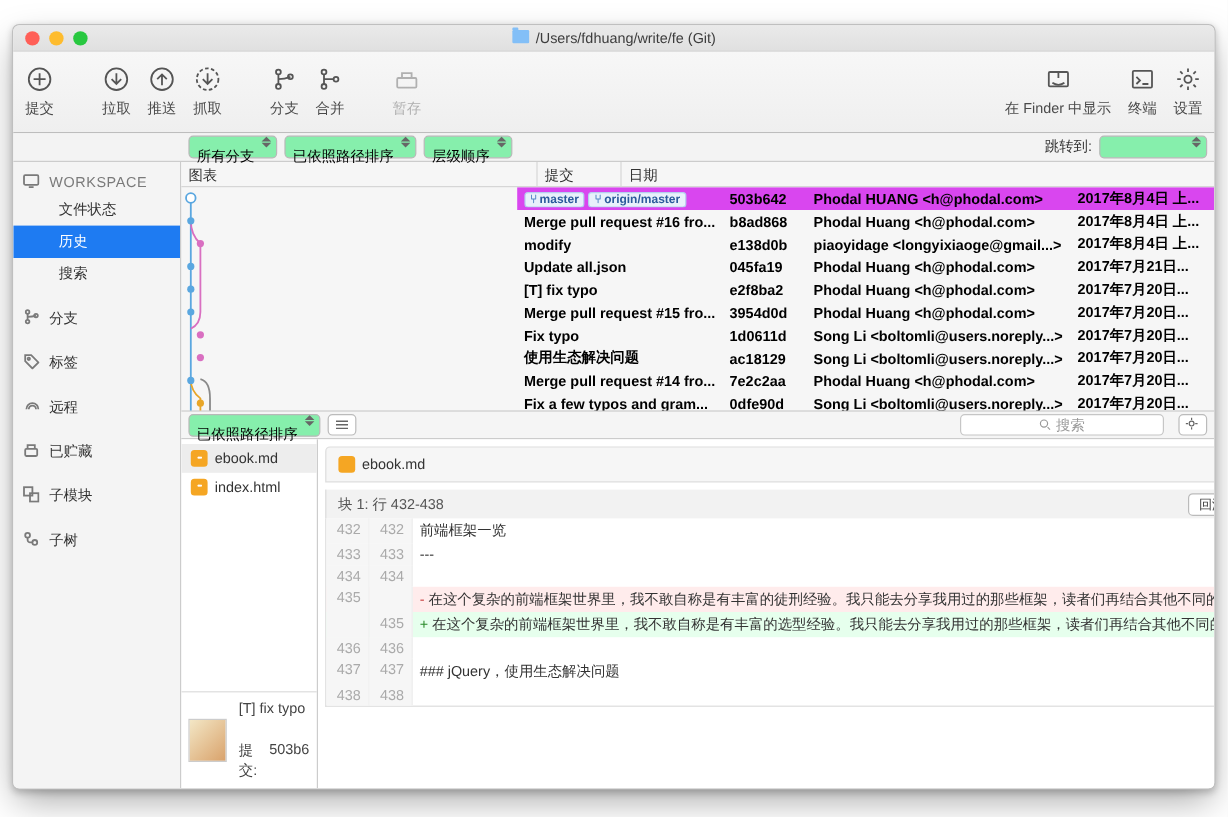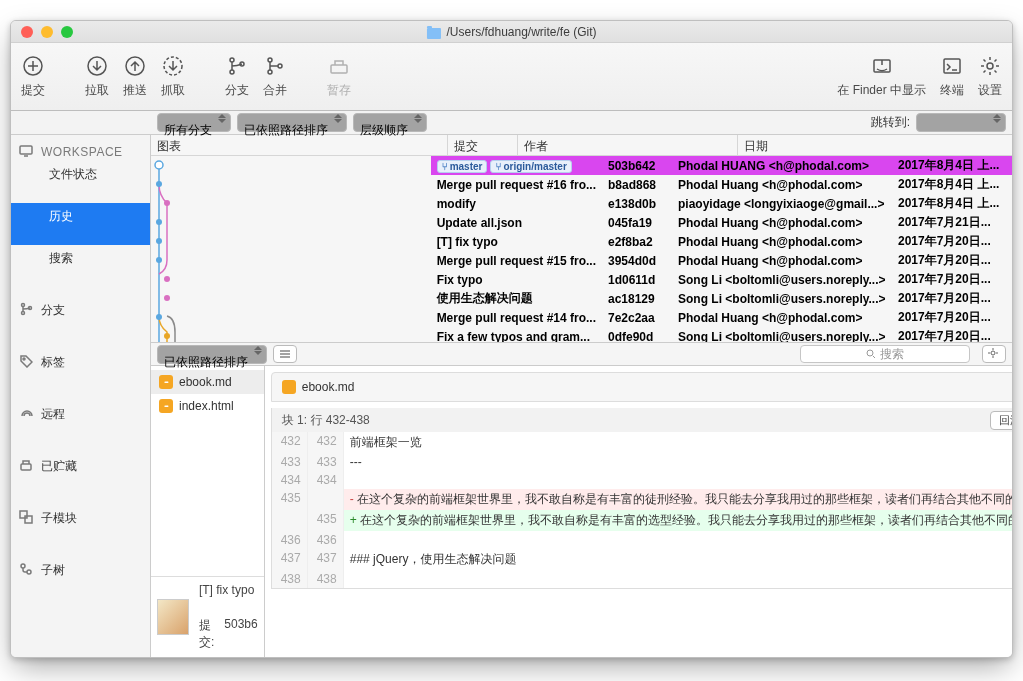--- a/index.html
+++ b/index.html
@@ -4,50 +4,50 @@
 <style>
 * { margin: 0; padding: 0; box-sizing: border-box; font-family: -apple-system, "Helvetica Neue", Arial, sans-serif; font-size: 12px; }
 body { background: #fff; width: 1023px; height: 681px; overflow: hidden; position: relative; }
 .window { width: 1003px; height: 638px; margin: 20px auto 0; background: #f6f6f6; border: 1px solid #bfbfbf; border-radius: 6px; box-shadow: 0 12px 30px -4px rgba(0,0,0,.35), 0 2px 6px rgba(0,0,0,.2); overflow: hidden; display: flex; flex-direction: column; }
 
 
 .titlebar { height: 22px; background: linear-gradient(#eaeaea,#e0e0e0); display: flex; align-items: center; position: relative; border-bottom: 1px solid #d0d0d0; }
 .traffic { display: flex; gap: 8px; margin-left: 10px; }
 .light { width: 12px; height: 12px; border-radius: 50%; }
 .red { background: #ff5f57; } .yellow { background: #febc2e; } .green { background: #28c840; }
-.title { position: absolute; left: 50%; transform: translateX(-50%); color: #3c3c3c; display: flex; align-items: flex-end; gap: 6px; }
+.title { position: absolute; left: 50%; transform: translateX(-50%); color: #3c3c3c; display: flex; align-items: flex-start; gap: 6px; }
 .folder { width: 14px; height: 11px; background: #83bff7; border-radius: 1px; position: relative; display: inline-block; }
 .folder::before { content:""; position:absolute; top:-2px; left:0; width:5px; height:2px; background:#83bff7; border-radius:1px 1px 0 0; }
 
 
 .toolbar { height: 68px; background: linear-gradient(#f7f7f7,#efefef); border-bottom: 1px solid #bdbdbd; display: flex; align-items: center; padding: 0 10px; }
 .tb-group { display: flex; gap: 14px; }
 .tb-item { display: flex; flex-direction: column; align-items: center; gap: 4px; color: #4a4a4a; cursor: pointer; }
 .tb-icon { width: 24px; height: 24px; display: flex; align-items: center; justify-content: center; }
 .tb-icon svg { stroke: #555; fill: none; stroke-width: 1.5; }
 .tb-item.dis .tb-icon svg { stroke: #b0b0b0; }
 .tb-item.dis { color: #b0b0b0; }
 .tb-sep { width: 40px; }
 .tb-right { margin-left: auto; display: flex; gap: 14px; }
 
 
 .filterbar { height: 24px; background: #f3f3f3; border-bottom: 1px solid #ccc; display: flex; align-items: center; padding: 0 6px; gap: 6px; }
 .filterbar .left { display: flex; gap: 6px; }
-.mac-select { height: 19px; background: #a3a3a3; border: 1px solid #b8b8b8; border-radius: 4px; padding: 16px 18px 0 6px; font-size: 11px; position: relative; display:flex; align-items:center; }
+.mac-select { height: 19px; background: #86efac; border: 1px solid #b8b8b8; border-radius: 4px; padding: 16px 18px 0 6px; font-size: 11px; position: relative; display:flex; align-items:center; }
 .mac-select::after { content:""; position:absolute; right:4px; top:5px; width:0; height:0; border-left:4px solid transparent; border-right:4px solid transparent; border-top:4px solid #666; }
 .mac-select::before { content:""; position:absolute; right:4px; top:0px; width:0; height:0; border-left:4px solid transparent; border-right:4px solid transparent; border-bottom:4px solid #666; }
 .filterbar .right { margin-left: auto; display: flex; align-items: center; gap: 6px; font-size: 11px; color: #333; }
 .jump-select { width: 90px; }
 
 
 .body { flex: 1; display: flex; overflow: hidden; justify-content: center; }
 .sidebar { width: 140px; background: #f4f4f4; border-right: 1px solid #ccc; padding-top: 4px; }
 .sb-heading { font-size: 10px; color: #7a7a7a; letter-spacing: .5px; padding: 6px 8px 2px 30px; position: relative; }
 .sb-heading svg, .sb-item svg { position: absolute; left: 8px; top: 5px; stroke:#7a7a7a; fill:none; stroke-width:1.5; }
-.sb-item { padding: 5px 8px 20px 30px; color: #333; position: relative; cursor: pointer; }
+.sb-item { padding: 5px 8px 5px 30px; color: #333; position: relative; cursor: pointer; }
 .sb-sel { background: #1e7bf2; color: #fff; }
 .sb-sep { height: 10px; }
 
 
 .main { flex: 1; display: flex; flex-direction: column; overflow: hidden; }
 .commit-header { height: 21px; background: #f6f6f6; border-bottom: 1px solid #d6d6d6; display: flex; color:#333; font-size:11px; }
 .commit-header > div { padding: 3px 6px; border-right: 1px solid #d6d6d6; }
 .col-graph { width: 297px; } .col-desc { flex: 1; } .col-hash { width: 70px; } .col-author { width: 220px; } .col-date { width: 120px; border-right:none !important; }
 
 .commit-list { height: 186px; overflow: hidden; position: relative; display:flex; }
@@ -307,21 +307,20 @@
           </svg>
         <span>子树</span>
       </div>
     </div>
 
     <div class="main">
 
       <div class="commit-header">
         <div class="col-graph">图表</div>
         <div class="col-hash">提交</div>
-        <div class="col-author">作者</div>
         <div class="col-date">日期</div>
       </div>
 
       <div class="commit-list">
         <div class="graph-area">
           <svg class="graph-svg" width="40" height="200">
             <line x1="6" y1="9" x2="6" y2="200" stroke="#5aa7e0" stroke-width="1.5"></line>
             <path d="M6 28 Q6 40 14 47 L14 104 Q14 114 6 118" stroke="#d96fc1" stroke-width="1.5" fill="none"></path>
             <path d="M6 160 Q6 170 14 176 L14 200" stroke="#e8a628" stroke-width="1.5" fill="none"></path>
             <path d="M14 160 Q22 162 22 176 L22 200" stroke="#8a8a8a" stroke-width="1.5" fill="none"></path>

